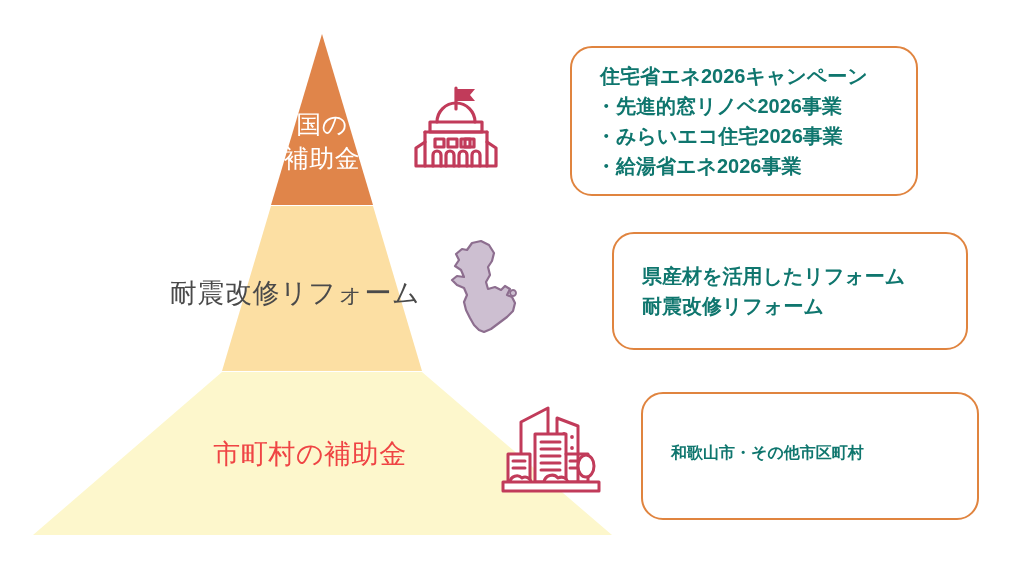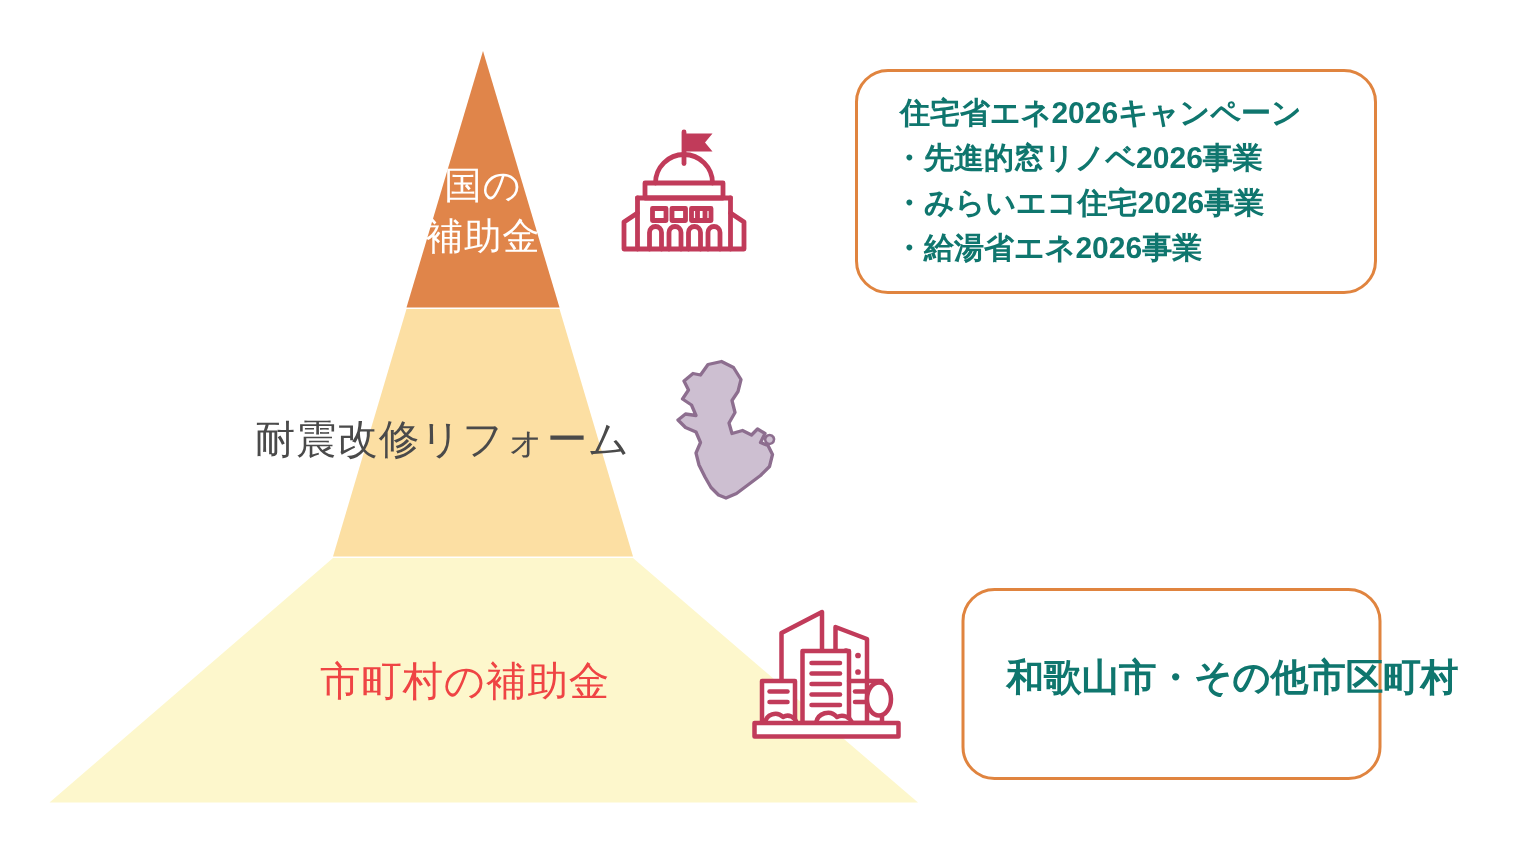--- a/index.html
+++ b/index.html
@@ -129,24 +129,24 @@
     top: 232px;
     width: 356px;
     height: 118px;
     padding: 0 0 0 28px;
     font-size: 20px;
   }
 
   .callout-muni {
     left: 641px;
     top: 392px;
-    width: 280px;
+    width: 338px;
     height: 128px;
     padding: 0 0 0 22px;
-    font-size: 25px;
+    font-size: 16px;
   }
   .callout-muni .line-head {
     padding-left: 6px;
     padding-bottom: 7px;
   }
 </style>
 </head>
 <body>
 
 <div class="canvas">
@@ -251,18 +251,22 @@
     </svg>
   </div>
 
   <div class="callout callout-national">
     <div class="line">住宅省エネ2026キャンペーン</div>
     <div class="line">・先進的窓リノベ2026事業</div>
     <div class="line">・みらいエコ住宅2026事業</div>
     <div class="line">・給湯省エネ2026事業</div>
   </div>
 
+  <div class="callout callout-pref">
+    <div class="line">県産材を活用したリフォーム</div>
+    <div class="line">耐震改修リフォーム</div>
+  </div>
 
   <div class="callout callout-muni">
     <div class="line line-head">和歌山市・その他市区町村</div>
   </div>
 
 </div>
 
 </body></html>

